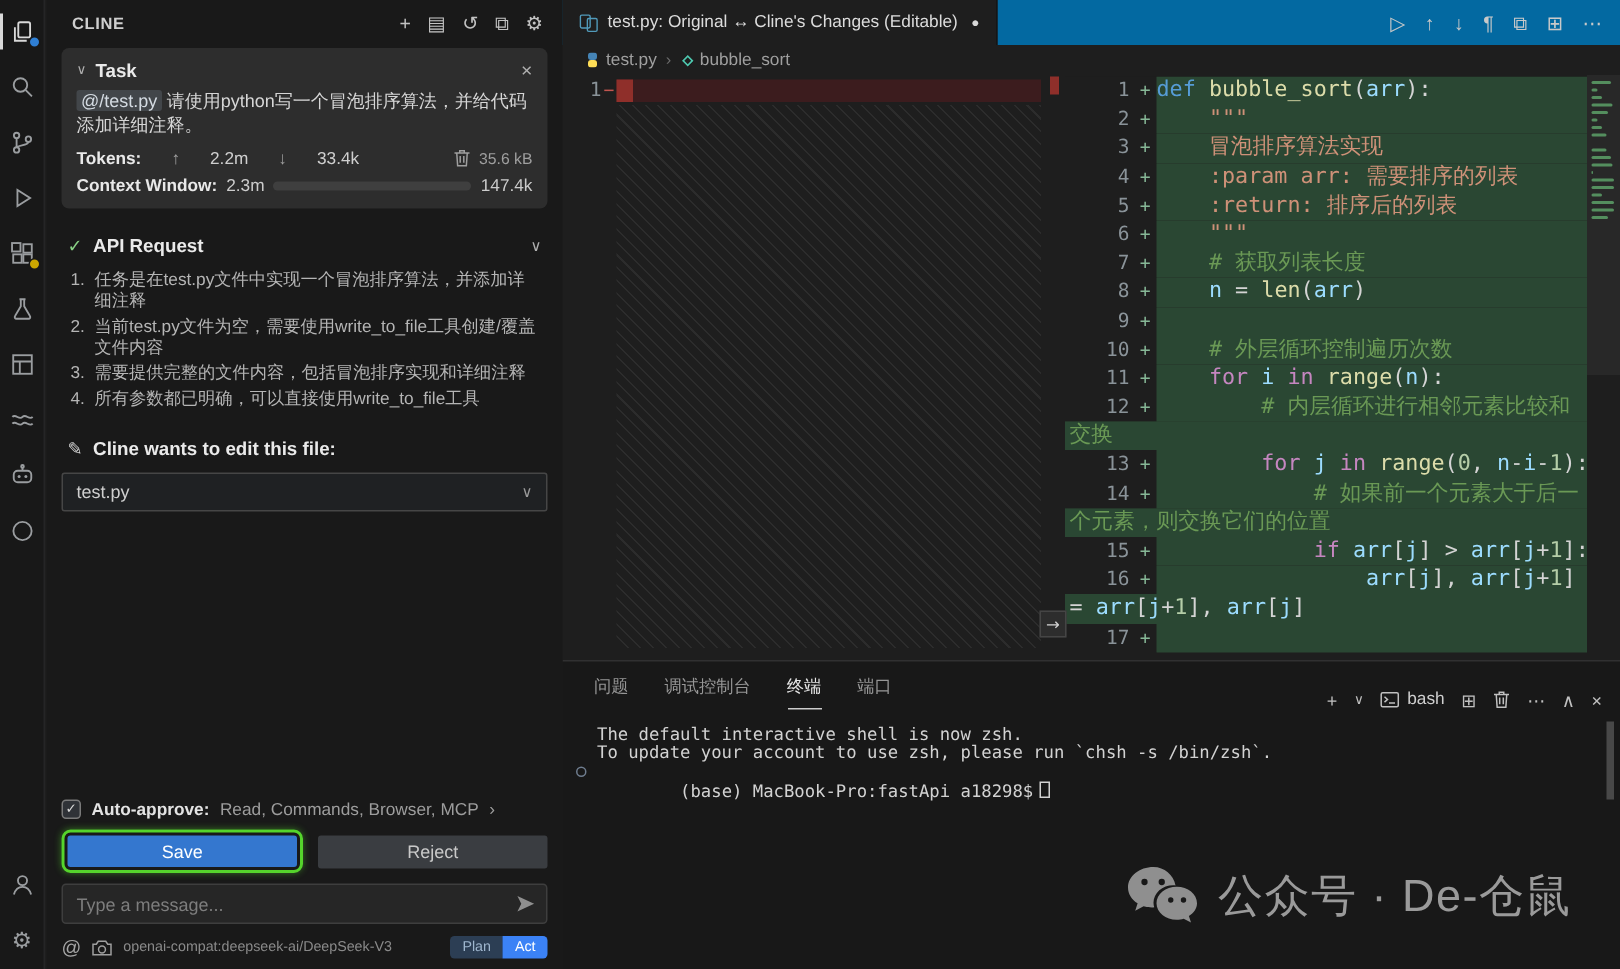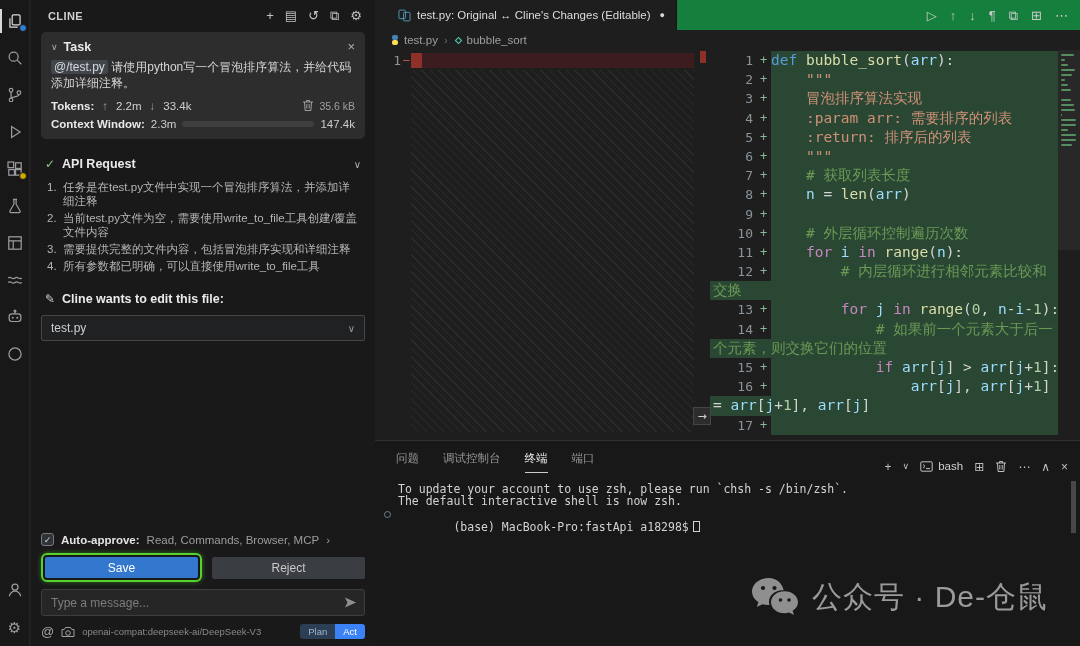--- a/index.html
+++ b/index.html
@@ -24,21 +24,21 @@
 .side-head{display:flex;align-items:center;gap:11px;padding:9px 13px 3px 17px}
 .side-title{font-size:11px;font-weight:700;letter-spacing:.4px;color:#cfcfcf;flex:1}
 .hicon{color:#c2c2c2;font-size:13px;line-height:1}
 .task{margin:7px 10px 0;background:#2d2d2d;border-radius:5px;padding:7px 10px 9px}
 .task-head{display:flex;align-items:center;gap:6px}
 .task-chevron{font-size:9px;color:#b0b0b0}
 .task-title{font-size:12.5px;font-weight:700;color:#eaeaea;flex:1}
 .task-close{font-size:13px;color:#b0b0b0}
 .task-text{margin-top:5px;font-size:12px;line-height:16px;color:#d6d6d6}
 .mention{background:#42464a;border-radius:2px;padding:0 3px;color:#d4dbe2}
-.task-meta{display:flex;align-items:center;margin-top:8px;font-size:11.5px;color:#cfcfcf;gap:8px}
+.task-meta{display:flex;align-items:center;margin-top:8px;font-size:11.5px;color:#cfcfcf;gap:20px}
 .task-meta b{color:#e9e9e9}
 .arrow-g{color:#a0a0a0}
 .meta-right{margin-left:auto;display:flex;align-items:center;gap:5px;color:#9f9f9f;font-size:10.5px}
 .ctx-row{display:flex;align-items:center;margin-top:6px;font-size:11.5px;gap:6px}
 .ctx-row b{color:#e9e9e9}
 .ctx-bar{flex:1;height:6px;border-radius:3px;background:#3f3f3f;overflow:hidden}
 .ctx-fill{height:100%;width:96%;background:#9aa0a6;border-radius:3px}
 .api-row{display:flex;align-items:center;gap:7px;margin:18px 14px 0}
 .api-check{color:#89d185;font-size:12px}
 .api-label{font-weight:700;font-size:12.5px;color:#eaeaea;flex:1}
@@ -70,21 +70,21 @@
 .foot{display:flex;align-items:center;gap:7px;height:17px}
 .at{font-size:13px;color:#a5a5a5;line-height:1}
 .model{flex:1;font-size:9.5px;color:#8a8a8a;white-space:nowrap;overflow:hidden;text-overflow:ellipsis}
 .mode{display:flex;flex:none}
 .mode span{font-size:9.5px;padding:2px 8px;line-height:1.25}
 .mode-plan{background:#2c3e54;color:#9fb6ce;border-radius:3px 0 0 3px}
 .mode-act{background:#3b82f6;color:#fff;border-radius:0 3px 3px 0}
 
 
 .main{position:absolute;left:375px;top:0;right:0;height:100%;background:#1e1e1e}
-.tabbar{position:absolute;left:12px;top:0;right:0;height:30px;background:#15803d;display:flex;align-items:center}
+.tabbar{position:absolute;left:0;top:0;right:0;height:30px;background:#0369a1;display:flex;align-items:center}
 .tab{height:30px;display:flex;align-items:center;gap:6px;padding:0 11px;background:#1e1e1e;border-right:1px solid #151515}
 .tab-title{font-size:11.5px;color:#dcdcdc;white-space:nowrap}
 .tab-dot{font-size:9px;color:#d8d8d8;margin-left:3px}
 .ed-actions{margin-left:auto;display:flex;align-items:center;gap:13px;padding-right:12px;color:#c9c9c9;font-size:13px}
 .ed-actions span{line-height:1}
 .breadcrumb{position:absolute;left:0;top:30px;right:0;height:20px;display:flex;align-items:center;gap:6px;padding-left:15px;font-size:11.5px;color:#9f9f9f;background:#1e1e1e}
 .bc-sep{color:#6c6c6c;font-size:11px}
 .bc-item{display:flex;align-items:center;gap:4px}
 
 
@@ -526,22 +526,22 @@
         <svg width="12" height="13" viewBox="0 0 12 13">
             <path fill="none" stroke="#c0c0c0" d="M1 3h10M4.5 3V1.5h3V3M2.5 3l.6 8.5h5.8L9.5 3M4.8 5v4.5M7.2 5v4.5"></path>
           </svg>
         <span>⋯</span>
         <span>∧</span>
         <span>×</span>
       </div>
     </div>
     <div class="terminal">
       <div>
+          <div class="tline">The default interactive shell is now zsh.</div>
           <div class="tline">To update your account to use zsh, please run `chsh -s /bin/zsh`.</div>
-          <div class="tline">The default interactive shell is now zsh.</div>
         </div>
       <div class="prompt-row">
         <span class="cmd-dot"></span><span>(base) MacBook-Pro:fastApi a18298$</span><span class="cursor"></span>
       </div>
     </div>
     <div class="panel-scroll"></div>
   </div>
 </div>
 
 <div class="watermark">

